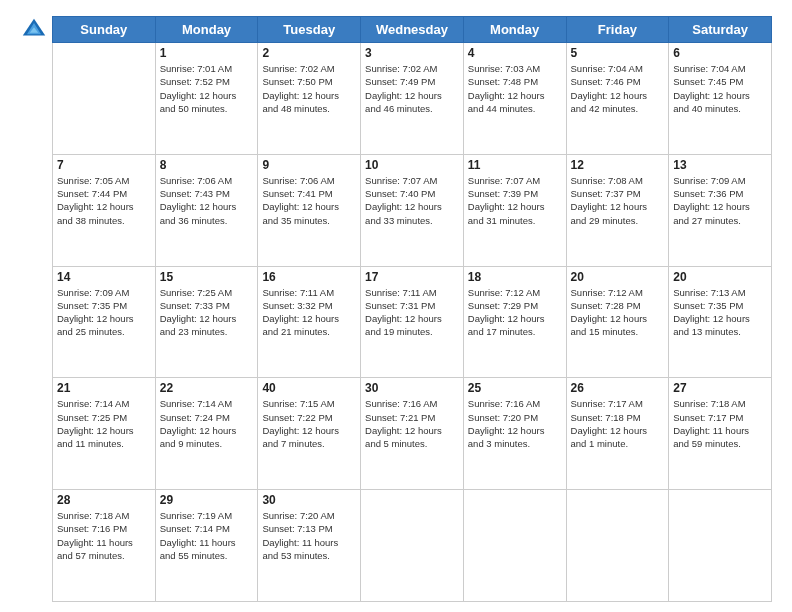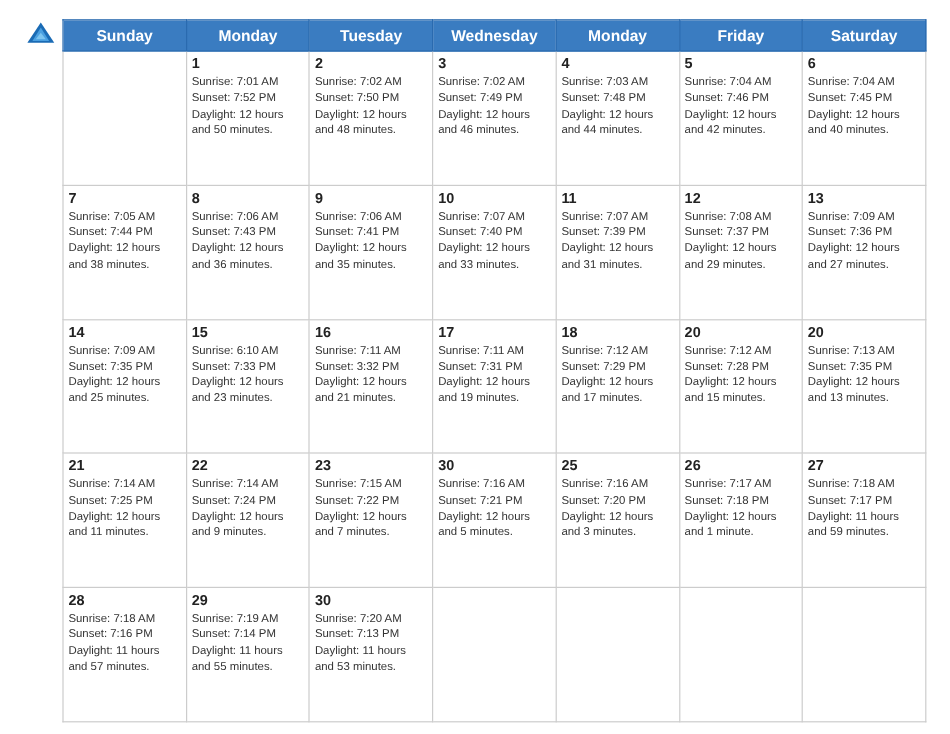--- a/index.html
+++ b/index.html
@@ -226,21 +226,21 @@
         <tr>
           <td>
             <span class="day-number">14</span>
             <div class="day-info">Sunrise: 7:09 AM
 Sunset: 7:35 PM
 Daylight: 12 hours
 and 25 minutes.</div>
           </td>
           <td>
             <span class="day-number">15</span>
-            <div class="day-info">Sunrise: 6:10 AM
+            <div class="day-info">Sunrise: 7:25 AM
 Sunset: 7:33 PM
 Daylight: 12 hours
 and 23 minutes.</div>
           </td>
           <td>
             <span class="day-number">16</span>
             <div class="day-info">Sunrise: 7:11 AM
 Sunset: 3:32 PM
 Daylight: 12 hours
 and 21 minutes.</div>
@@ -283,21 +283,21 @@
 and 11 minutes.</div>
           </td>
           <td>
             <span class="day-number">22</span>
             <div class="day-info">Sunrise: 7:14 AM
 Sunset: 7:24 PM
 Daylight: 12 hours
 and 9 minutes.</div>
           </td>
           <td>
-            <span class="day-number">23</span>
+            <span class="day-number">40</span>
             <div class="day-info">Sunrise: 7:15 AM
 Sunset: 7:22 PM
 Daylight: 12 hours
 and 7 minutes.</div>
           </td>
           <td>
             <span class="day-number">30</span>
             <div class="day-info">Sunrise: 7:16 AM
 Sunset: 7:21 PM
 Daylight: 12 hours

